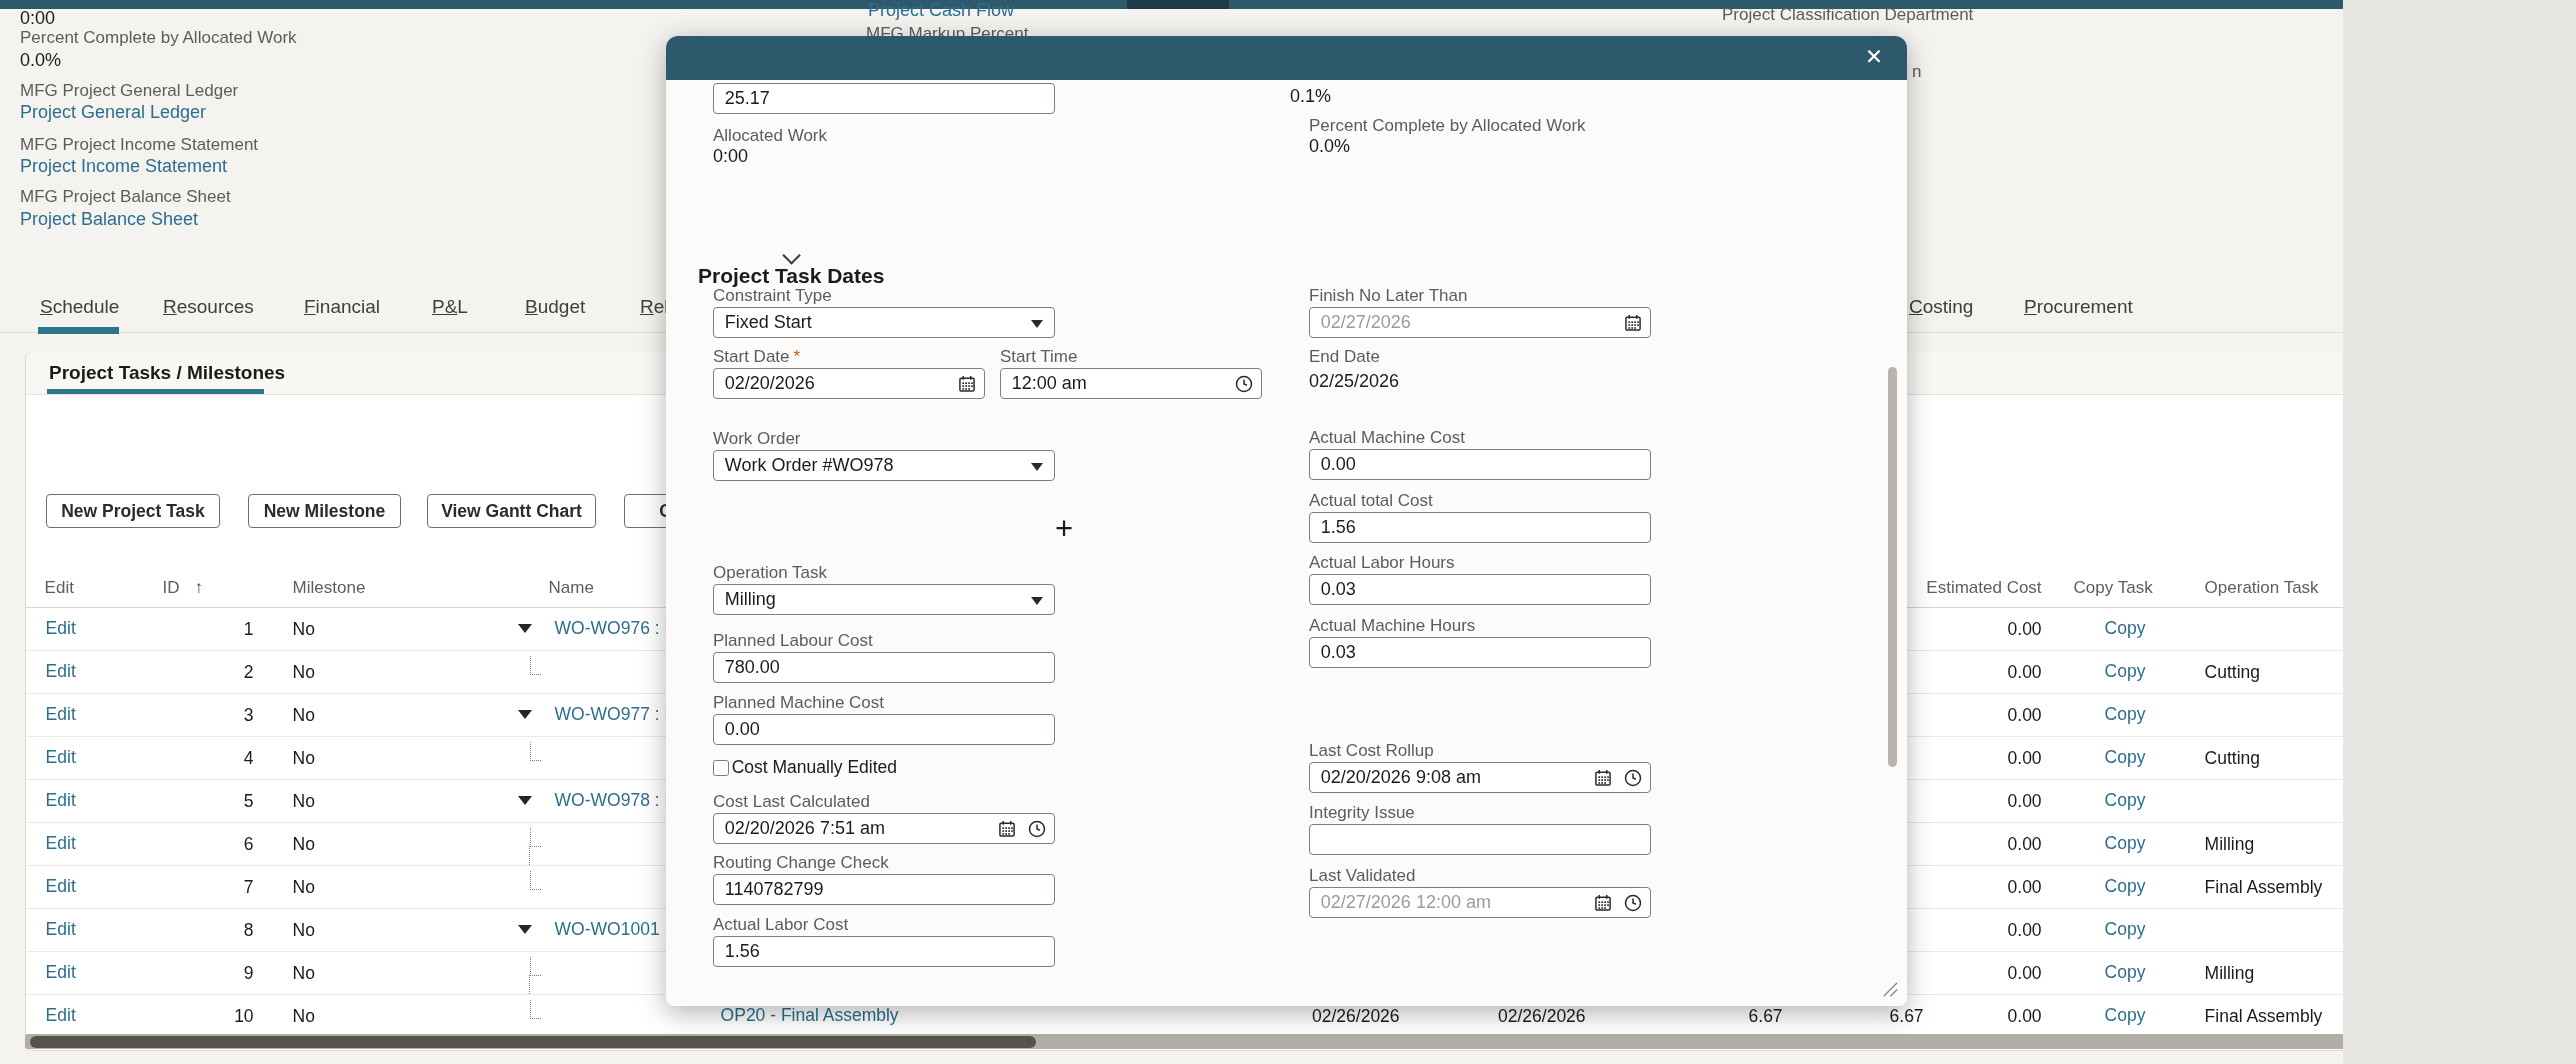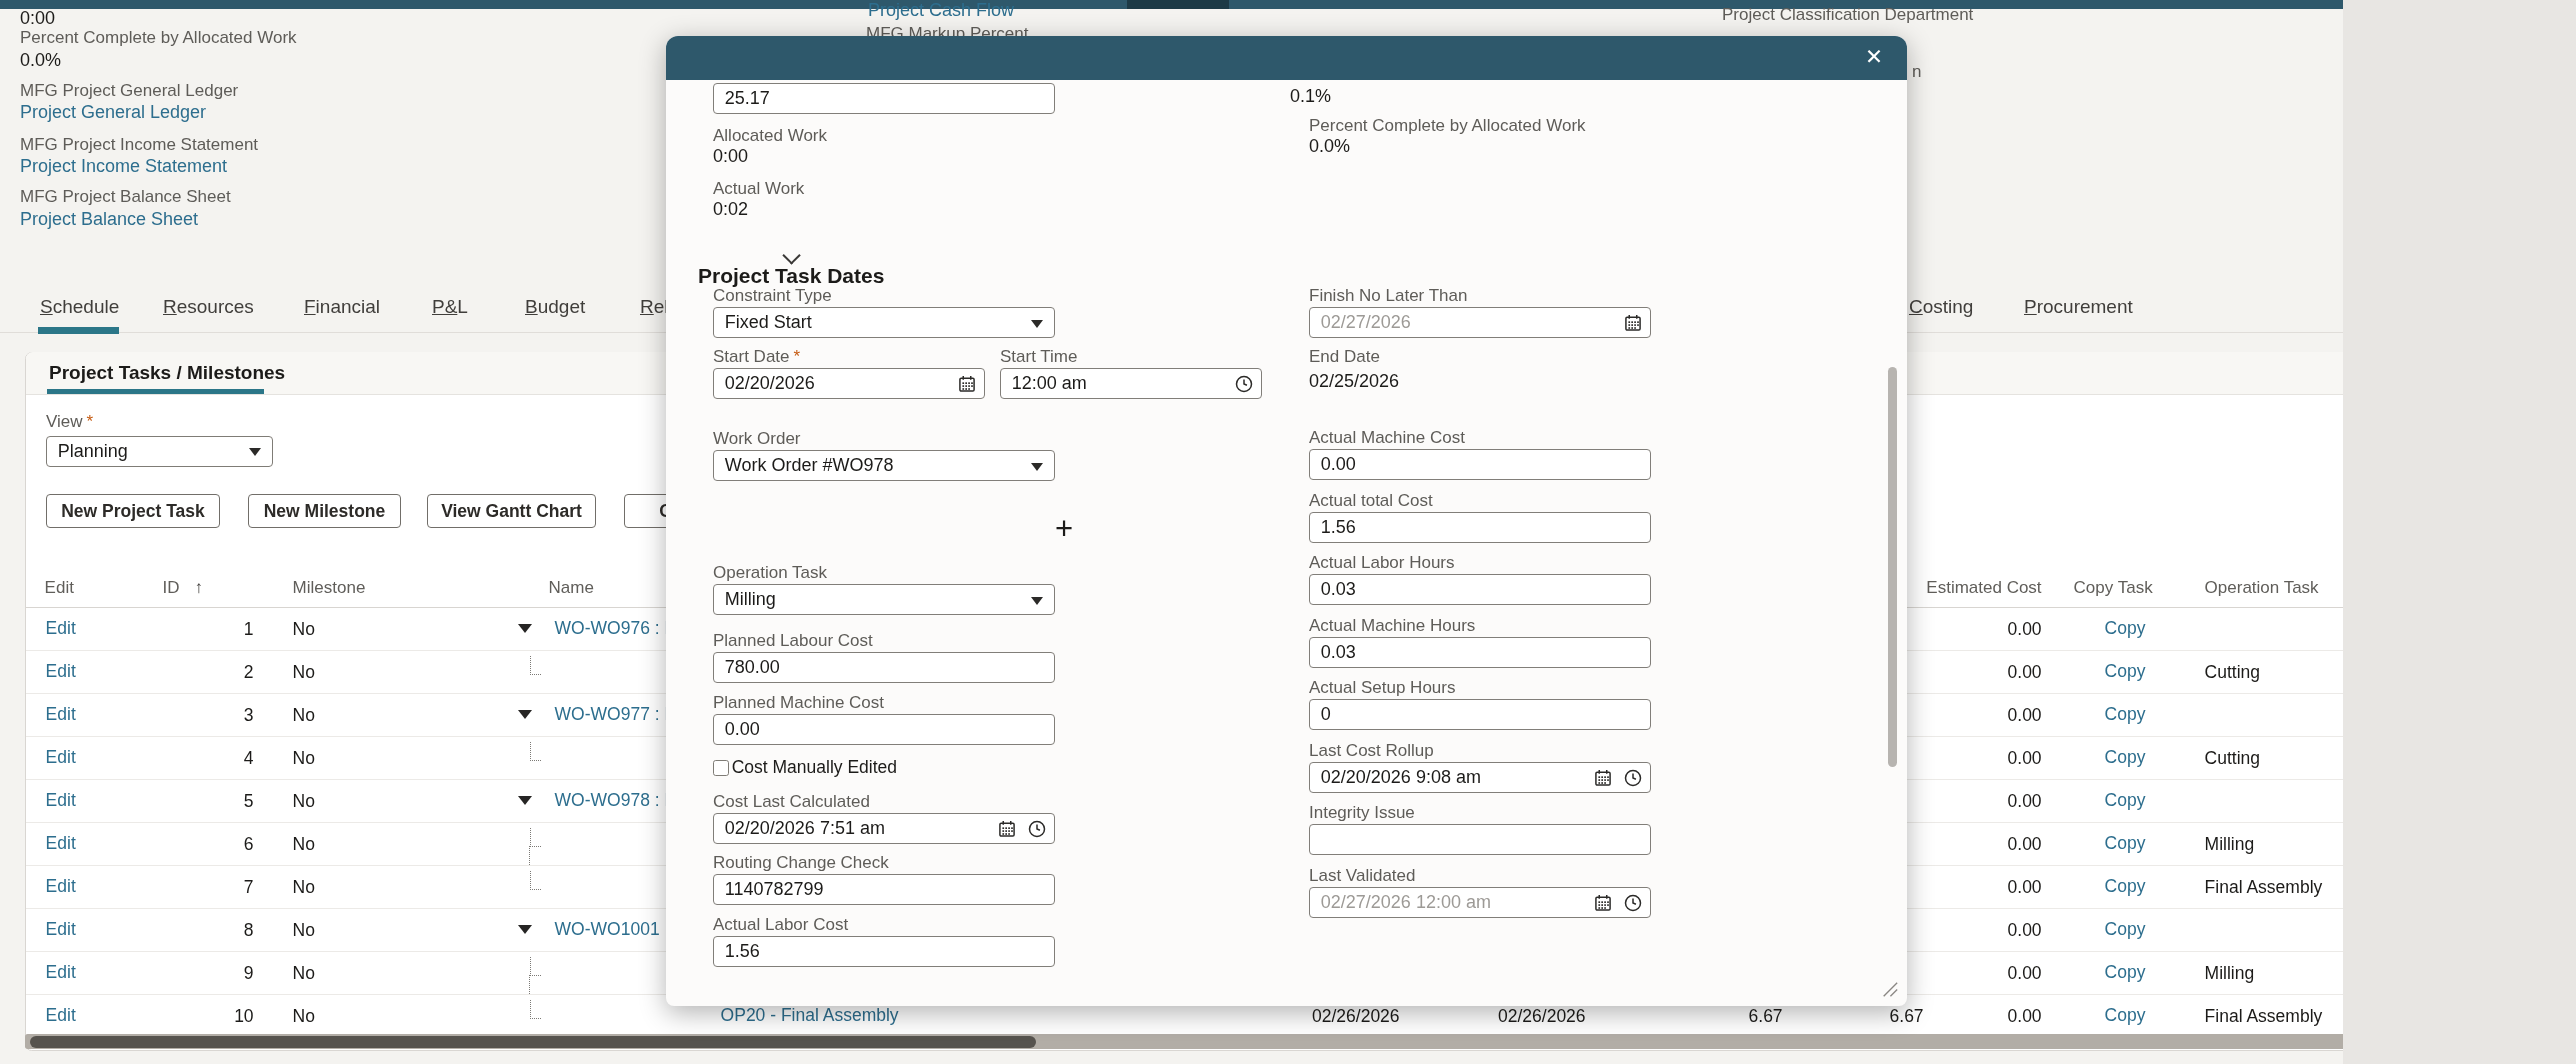--- a/index.html
+++ b/index.html
@@ -122,27 +122,20 @@
   <span class="tab" style="left:1909px">Costing</span>
   <span class="tab" style="left:2024px">Procurement</span>
   <div class="tabs-divider"></div>
   <div class="tab-active-bar"></div>
 
   <div class="card"></div>
   <div class="card-strip"></div>
   <div class="subtab">Project Tasks / Milestones</div>
   <div class="subtab-bar"></div>
 
-  <div class="view-wrap">
-    <span class="lbl"><span>View</span><span class="req">*</span></span>
-    <div class="dropdown">
-      <span>Planning</span>
-      <span class="dd-caret"></span>
-    </div>
-  </div>
 
   <button class="btn" style="left:46px;width:174px">New Project Task</button>
   <button class="btn" style="left:248px;width:153px">New Milestone</button>
   <button class="btn" style="left:427px;width:169px">View Gantt Chart</button>
   <button class="btn" style="left:624px;width:94px">Cu</button>
 
   <div class="thead">
     <span class="th" style="left:19px">Edit</span>
     <span class="th" style="left:137px">ID</span>
     <span class="th" style="left:169px;color:#403e3b">↑</span>
@@ -292,24 +285,20 @@
     </div>
     <div class="abs val" style="left:624px;top:50px">0.1%</div>
 
     <div class="fld" style="left:28px;top:90px">
       <div class="lbl">Allocated Work</div>
       <div class="val">0:00</div>
     </div>
     <div class="fld" style="left:624px;top:80px">
       <div class="lbl">Percent Complete by Allocated Work</div>
       <div class="val">0.0%</div>
-    </div>
-    <div class="fld" style="left:28px;top:143px">
-      <div class="lbl">Actual Work</div>
-      <div class="val">0:02</div>
     </div>
 
     <div class="section-head" style="left:32px;top:217px">
       <span class="chev"></span>
       <span class="section-title">Project Task Dates</span>
     </div>
 
     <div class="fld" style="left:28px;top:250px">
       <div class="lbl">Constraint Type</div>
       <div class="sel">
@@ -474,24 +463,20 @@
     <div class="fld" style="left:624px;top:517px">
       <div class="lbl">Actual Labor Hours</div>
       <div class="ctl"><input class="inp" value="0.03" style=""></div>
     </div>
 
     <div class="fld" style="left:624px;top:580px">
       <div class="lbl">Actual Machine Hours</div>
       <div class="ctl"><input class="inp" value="0.03" style=""></div>
     </div>
 
-    <div class="fld" style="left:624px;top:642px">
-      <div class="lbl">Actual Setup Hours</div>
-      <div class="ctl"><input class="inp" value="0" style=""></div>
-    </div>
 
     <div class="fld" style="left:624px;top:705px">
       <div class="lbl">Last Cost Rollup</div>
       <div class="ctl">
         <input class="inp" value="02/20/2026 9:08 am" style="">
         <svg class="icon-in" style="right:38px" viewBox="0 0 24 24">
           <g stroke="#2b2a28" stroke-width="1.8" fill="none">
               <rect x="3.5" y="5" width="17" height="15.5" rx="1.5"></rect>
               <line x1="7.5" y1="2.5" x2="7.5" y2="7"></line>
               <line x1="16.5" y1="2.5" x2="16.5" y2="7"></line>

